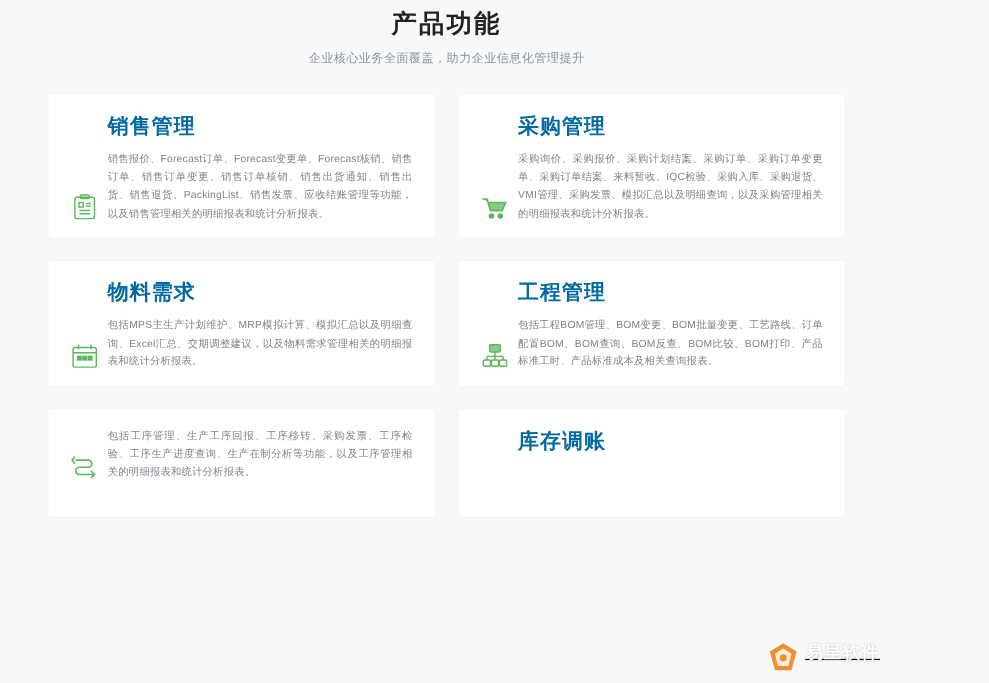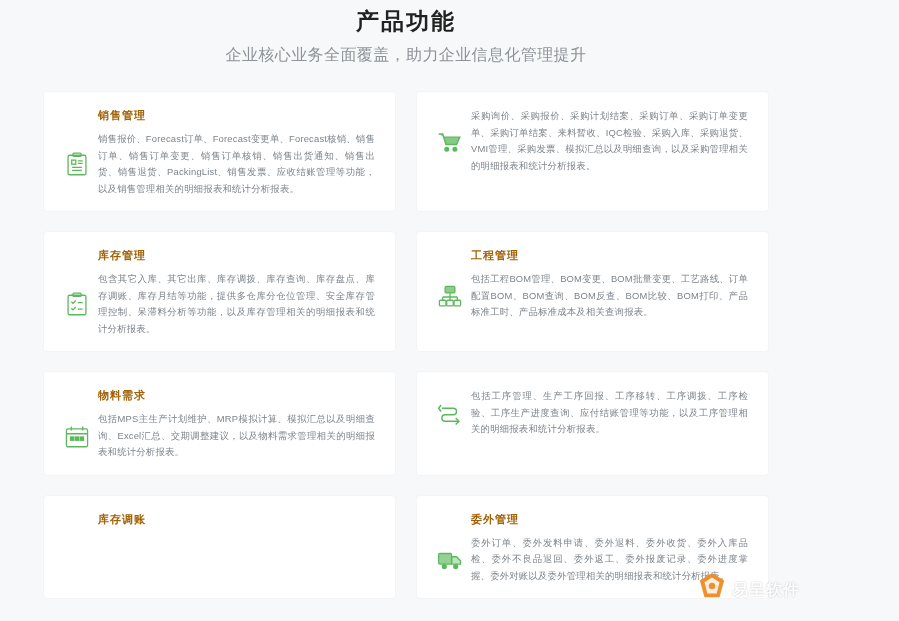--- a/index.html
+++ b/index.html
@@ -22,71 +22,72 @@
   .page-title {
     font-size: 23px;
     font-weight: bold;
     color: #222;
     letter-spacing: 2px;
     margin: 0;
     padding-top: 4px;
     line-height: 30px;
   }
   .page-subtitle {
-    font-size: 16px;
+    font-size: 11px;
     color: #8d9399;
     margin: 0;
     padding-top: 9px;
     letter-spacing: 0.4px;
   }
   .grid {
     margin: 26px 44px 0 44px;
     display: grid;
     grid-template-columns: 1fr 1fr;
     column-gap: 22px;
     row-gap: 21px;
   }
   .card {
     background: #ffffff;
     border-radius: 3px;
     padding: 16px 20px 14px 20px;
     min-height: 98px;
     box-shadow: 0 0 0 1px rgba(0,0,0,0.015);
   }
   .card-title {
-    font-size: 11px;
+    font-size: 19px;
     font-weight: bold;
-    color: #a16207;
+    color: #0369a1;
     margin: 0 0 8px 34px;
     letter-spacing: 1px;
   }
   .card-body {
     display: flex;
-    align-items: center;
+    align-items: flex-end;
   }
   .card-icon {
     width: 34px;
     min-width: 34px;
     padding-top: 2px;
   }
   .card-icon svg { display: block; }
   .card-desc {
     font-size: 9.4px;
     line-height: 16.5px;
     color: #7d848b;
     letter-spacing: 0.2px;
     text-align: justify;
   }
   .watermark {
     position: absolute;
     right: 12px;
-    bottom: 20px;
+    bottom: 8px;
     display: flex;
-    align-items: flex-end;
+    align-items: flex-start;
     opacity: 0.95;
+    text-decoration: underline;
   }
   .wm-mark { width: 30px; height: 30px; }
   .wm-text {
     font-size: 16px;
     font-weight: bold;
     color: #ffffff;
     text-shadow: 0 0 2px rgba(0,0,0,0.25);
     margin-left: 5px;
     letter-spacing: 1px;
   }
@@ -112,109 +113,83 @@
             <rect x="11" y="1.5" width="10" height="4" rx="1.2"></rect>
             <rect x="9.5" y="10" width="5" height="5"></rect>
             <path d="M17 11h6M17 14h6M10 19h12M10 22.5h12"></path>
           </svg>
         </div>
         <div class="card-desc">销售报价、Forecast订单、Forecast变更单、Forecast核销、销售订单、销售订单变更、销售订单核销、销售出货通知、销售出货、销售退货、PackingList、销售发票、应收结账管理等功能，以及销售管理相关的明细报表和统计分析报表。</div>
       </div>
     </div>
 
     <div class="card">
+      <h2 class="card-title">采购管理</h2>
       <div class="card-body">
         <div class="card-icon">
           <svg width="26" height="26" viewBox="0 0 32 32" fill="none" stroke="#5cb85c" stroke-width="1.8">
             <path d="M2 6h5l4 13h13l4-9H9" fill="#5cb85c" fill-opacity="0.75"></path>
             <circle cx="12" cy="25" r="2.2" fill="#5cb85c"></circle>
             <circle cx="22" cy="25" r="2.2" fill="#5cb85c"></circle>
           </svg>
         </div>
         <div class="card-desc">采购询价、采购报价、采购计划结案、采购订单、采购订单变更单、采购订单结案、来料暂收、IQC检验、采购入库、采购退货、VMI管理、采购发票、模拟汇总以及明细查询，以及采购管理相关的明细报表和统计分析报表。</div>
       </div>
     </div>
 
-    <div class="card">
-      <h2 class="card-title">库存管理</h2>
+
+    <div class="card">
+      <h2 class="card-title">物料需求</h2>
       <div class="card-body">
         <div class="card-icon">
           <svg width="26" height="26" viewBox="0 0 32 32" fill="none" stroke="#5cb85c" stroke-width="1.6">
-            <rect x="5" y="4" width="22" height="24" rx="2"></rect>
-            <rect x="11" y="1.5" width="10" height="4" rx="1.2"></rect>
-            <path d="M9 12l2 2 3.5-3.5M17 13h6M9 20l2 2 3.5-3.5M17 21h6"></path>
-          </svg>
-        </div>
-        <div class="card-desc">包含其它入库、其它出库、库存调拨、库存查询、库存盘点、库存调账、库存月结等功能，提供多仓库分仓位管理、安全库存管理控制、呆滞料分析等功能，以及库存管理相关的明细报表和统计分析报表。</div>
+            <rect x="3" y="6" width="26" height="22" rx="2"></rect>
+            <path d="M3 12h26M9 3v5M23 3v5"></path>
+            <rect x="8" y="16" width="4" height="4" fill="#5cb85c"></rect>
+            <rect x="14" y="16" width="4" height="4" fill="#5cb85c"></rect>
+            <rect x="20" y="16" width="4" height="4" fill="#5cb85c"></rect>
+          </svg>
+        </div>
+        <div class="card-desc">包括MPS主生产计划维护、MRP模拟计算、模拟汇总以及明细查询、Excel汇总、交期调整建议，以及物料需求管理相关的明细报表和统计分析报表。</div>
       </div>
     </div>
 
     <div class="card">
       <h2 class="card-title">工程管理</h2>
       <div class="card-body">
         <div class="card-icon">
           <svg width="26" height="26" viewBox="0 0 32 32" fill="none" stroke="#5cb85c" stroke-width="1.6">
             <rect x="10" y="3" width="12" height="8" rx="1.5" fill="#5cb85c" fill-opacity="0.7"></rect>
             <path d="M16 11v5M7 16h18M7 16v4M16 16v4M25 16v4"></path>
             <rect x="3" y="20" width="8" height="7" rx="1.2"></rect>
             <rect x="12" y="20" width="8" height="7" rx="1.2"></rect>
             <rect x="21" y="20" width="8" height="7" rx="1.2"></rect>
           </svg>
         </div>
         <div class="card-desc">包括工程BOM管理、BOM变更、BOM批量变更、工艺路线、订单配置BOM、BOM查询、BOM反查、BOM比较、BOM打印、产品标准工时、产品标准成本及相关查询报表。</div>
       </div>
     </div>
 
     <div class="card">
-      <h2 class="card-title">物料需求</h2>
-      <div class="card-body">
-        <div class="card-icon">
-          <svg width="26" height="26" viewBox="0 0 32 32" fill="none" stroke="#5cb85c" stroke-width="1.6">
-            <rect x="3" y="6" width="26" height="22" rx="2"></rect>
-            <path d="M3 12h26M9 3v5M23 3v5"></path>
-            <rect x="8" y="16" width="4" height="4" fill="#5cb85c"></rect>
-            <rect x="14" y="16" width="4" height="4" fill="#5cb85c"></rect>
-            <rect x="20" y="16" width="4" height="4" fill="#5cb85c"></rect>
-          </svg>
-        </div>
-        <div class="card-desc">包括MPS主生产计划维护、MRP模拟计算、模拟汇总以及明细查询、Excel汇总、交期调整建议，以及物料需求管理相关的明细报表和统计分析报表。</div>
-      </div>
-    </div>
-
-    <div class="card">
       <div class="card-body">
         <div class="card-icon">
           <svg width="26" height="26" viewBox="0 0 32 32" fill="none" stroke="#5cb85c" stroke-width="1.8">
             <path d="M6 9h14a4 4 0 0 1 0 8H10a4 4 0 0 0 0 8h16"></path>
             <path d="M5 5l-3 4 3 4" fill="none"></path>
             <path d="M23 21l4 4-4 4" fill="none"></path>
           </svg>
         </div>
-        <div class="card-desc">包括工序管理、生产工序回报、工序移转、工序调拨、工序检验、工序生产进度查询、应付结账管理等功能，以及工序管理相关的明细报表和统计分析报表。</div>
+        <div class="card-desc">包括工序管理、生产工序回报、工序移转、采购发票、工序检验、工序生产进度查询、生产在制分析等功能，以及工序管理相关的明细报表和统计分析报表。</div>
       </div>
     </div>
 
     <div class="card">
       <h2 class="card-title">库存调账</h2>
     </div>
 
-    <div class="card">
-      <h2 class="card-title">委外管理</h2>
-      <div class="card-body">
-        <div class="card-icon">
-          <svg width="26" height="26" viewBox="0 0 32 32" fill="none" stroke="#5cb85c" stroke-width="1.6">
-            <rect x="2" y="8" width="16" height="13" rx="1.5" fill="#5cb85c" fill-opacity="0.65"></rect>
-            <path d="M18 12h6l5 5v4h-11z" fill="#5cb85c" fill-opacity="0.4"></path>
-            <circle cx="9" cy="24" r="2.4" fill="#5cb85c"></circle>
-            <circle cx="23" cy="24" r="2.4" fill="#5cb85c"></circle>
-          </svg>
-        </div>
-        <div class="card-desc">委外订单、委外发料申请、委外退料、委外收货、委外入库品检、委外不良品退回、委外返工、委外报废记录、委外进度掌握、委外对账以及委外管理相关的明细报表和统计分析报表。</div>
-      </div>
-    </div>
 
   </div>
 
   <div class="watermark">
     <svg class="wm-mark" viewBox="0 0 32 32">
       <path d="M16 2 L29 10 L24 28 L8 28 L3 10 Z" fill="#f08a24"></path>
       <path d="M16 7 L24 12 L21 24 L11 24 L8 12 Z" fill="#ffffff" opacity="0.85"></path>
       <circle cx="16" cy="16" r="3.5" fill="#f08a24"></circle>
     </svg>
     <span class="wm-text">易呈软件</span>

